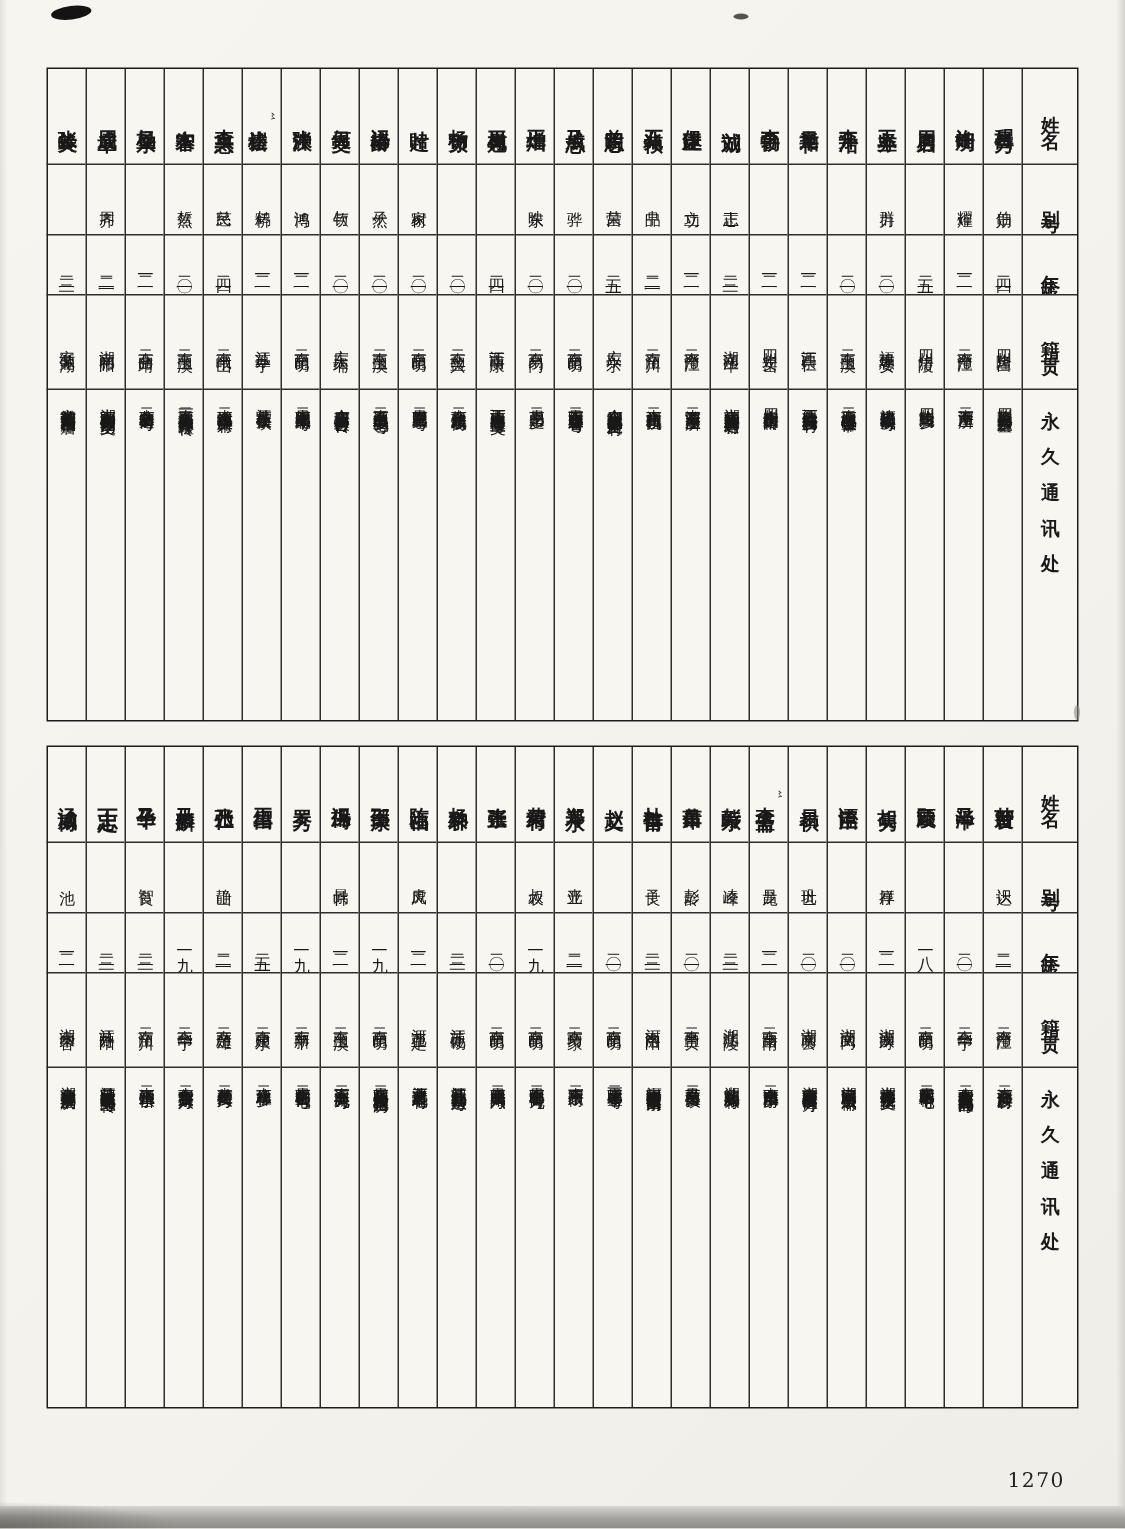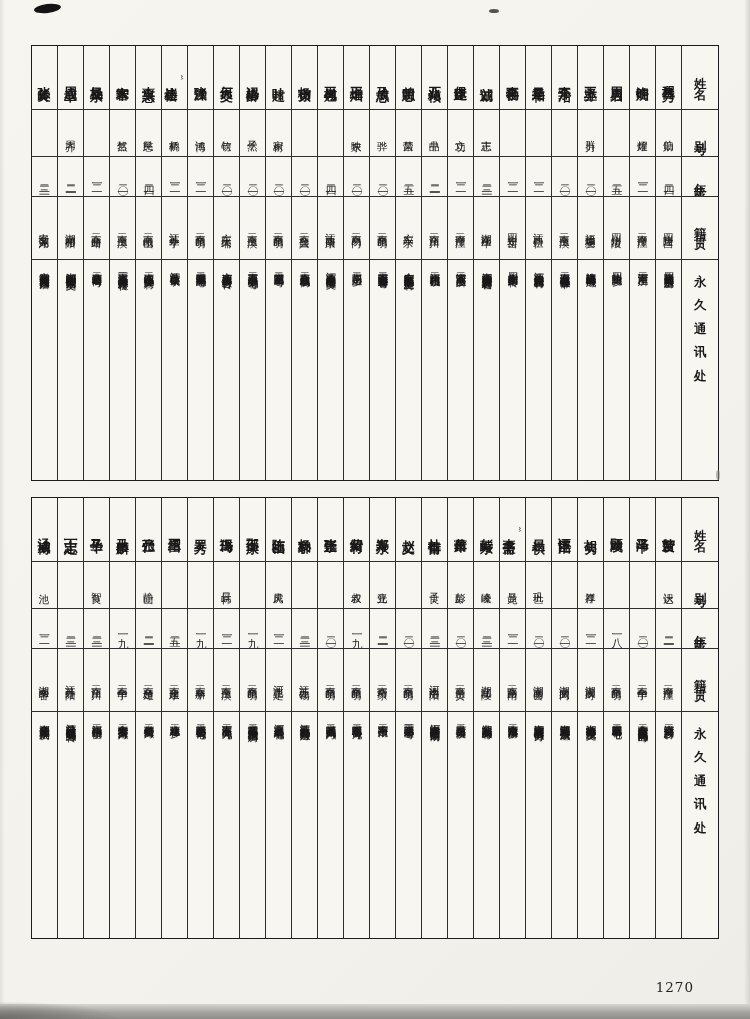--- a/index.html
+++ b/index.html
@@ -35,21 +35,21 @@
   .age-t{font-size:11px;letter-spacing:1px;}
   .native-t{font-size:10.5px;letter-spacing:1.5px;}
   .addr-t{font-size:10.5px;letter-spacing:0.5px;line-height:1.12;}
   .note{font-size:7px;color:#3a3a3a;letter-spacing:0;}
   
   .hdr{font-weight:700;}
   .sp2{font-size:12.5px;letter-spacing:0.85em;}
   .sp05{font-size:12.5px;letter-spacing:0.25em;}
   .sp5{font-size:12.5px;letter-spacing:1.9em;}
   
-  .pagenum{position:absolute;right:56px;bottom:24px;font-size:13.5px;letter-spacing:1px;color:#222;font-family:"DejaVu Serif","Liberation Serif",serif;}
+  .pagenum{position:absolute;right:40px;bottom:24px;font-size:13.5px;letter-spacing:1px;color:#222;font-family:"DejaVu Serif","Liberation Serif",serif;}
   .blob-tl{position:absolute;left:34px;top:4px;width:27px;height:9px;background:#141414;border-radius:50%;transform:rotate(-7deg);}
   .edge-bottom{position:absolute;left:0;right:0;bottom:0;height:15px;background:linear-gradient(to bottom,#d8d6d1 0%,#a5a39f 55%,#8e8c88 100%);}
   .edge-bottom-smudge{position:absolute;left:0;bottom:0;width:120px;height:18px;background:radial-gradient(ellipse at left bottom,#6f6d69 0%,transparent 70%);}
   .edge-right{position:absolute;top:0;bottom:0;right:0;width:6px;background:linear-gradient(to left,#d5d3ce,transparent);}
   .edge-left{position:absolute;top:0;bottom:0;left:0;width:5px;background:linear-gradient(to right,#e3e1dc,transparent);}
   .speck1{position:absolute;left:489px;top:9px;width:10px;height:4px;background:#55534f;border-radius:50%;}
   .speck2{position:absolute;right:30px;top:470px;width:4px;height:10px;background:#8a8884;border-radius:50%;opacity:.6;}
 </style>
 </head>
 <body>

